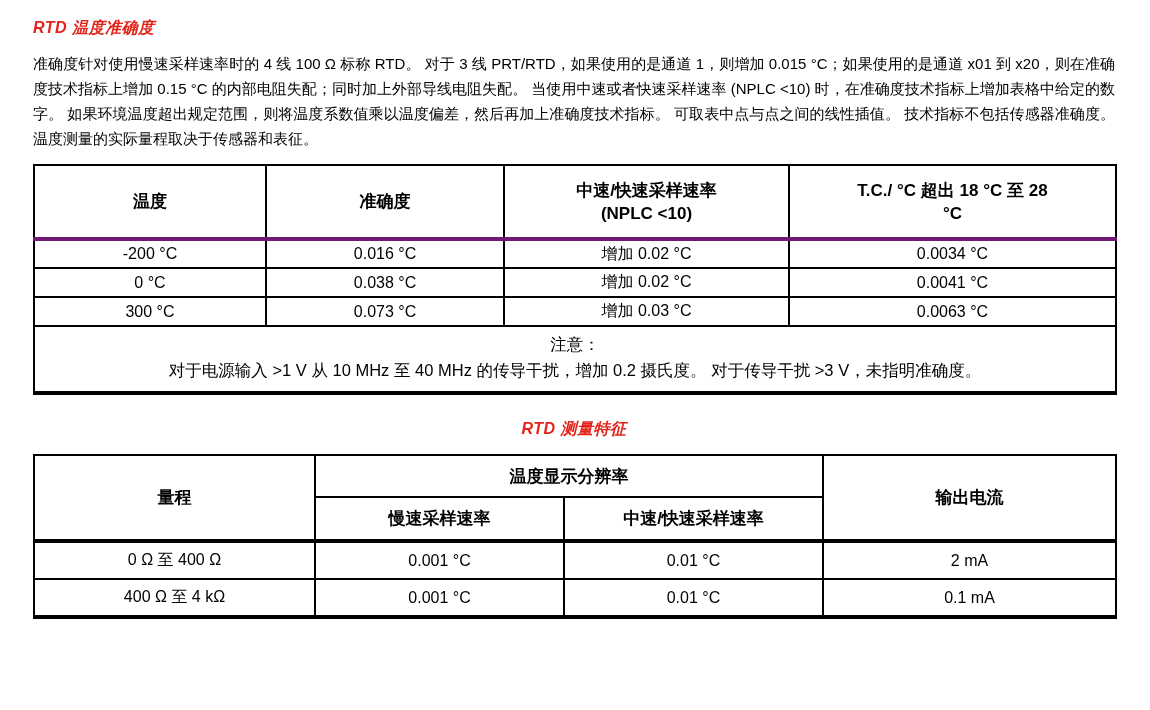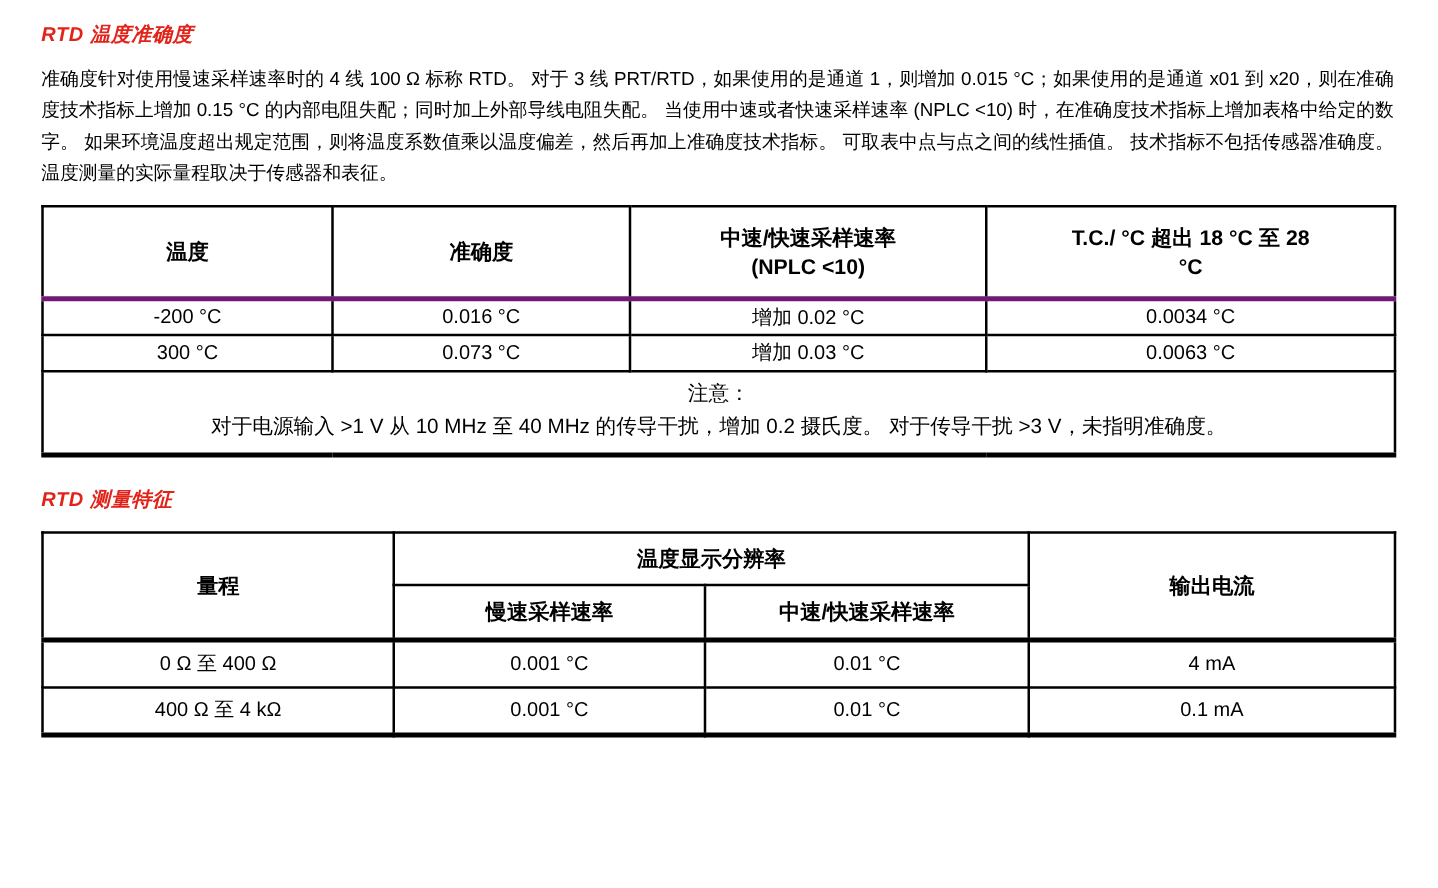--- a/index.html
+++ b/index.html
@@ -16,21 +16,21 @@
   }
   .section-title {
     color: #e2231a;
     font-style: italic;
     font-weight: bold;
     font-size: 16px;
     letter-spacing: 0.5px;
     margin: 0;
   }
   .title-1 { margin: 8px 0 12px 0; }
-  .title-2 { margin: 24px 0 14px 0; }
+  .title-2 { margin: 24px 0 14px 0; text-align: center; }
   .body-text {
     font-size: 15px;
     line-height: 25px;
     text-align: justify;
     margin: 0 0 13px 0;
   }
   table.spec-table {
     border-collapse: collapse;
     table-layout: fixed;
     width: 1082px;
@@ -94,20 +94,26 @@
       </tr>
     </thead>
     <tbody>
       <tr class="data-row">
         <td>-200 °C</td>
         <td>0.016 °C</td>
         <td>增加 0.02 °C</td>
         <td>0.0034 °C</td>
       </tr>
       <tr class="data-row">
+        <td>0 °C</td>
+        <td>0.038 °C</td>
+        <td>增加 0.02 °C</td>
+        <td>0.0041 °C</td>
+      </tr>
+      <tr class="data-row">
         <td>300 °C</td>
         <td>0.073 °C</td>
         <td>增加 0.03 °C</td>
         <td>0.0063 °C</td>
       </tr>
       <tr class="note-row">
         <td colspan="4">
           <div>注意：</div>
           <div>对于电源输入 &gt;1 V 从 10 MHz 至 40 MHz 的传导干扰，增加 0.2 摄氏度。 对于传导干扰 &gt;3 V，未指明准确度。</div>
         </td>
@@ -133,21 +139,21 @@
       <tr class="sub-row">
         <th>慢速采样速率</th>
         <th>中速/快速采样速率</th>
       </tr>
     </thead>
     <tbody>
       <tr>
         <td>0 Ω 至 400 Ω</td>
         <td>0.001 °C</td>
         <td>0.01 °C</td>
-        <td>4 mA</td>
+        <td>2 mA</td>
       </tr>
       <tr>
         <td>400 Ω 至 4 kΩ</td>
         <td>0.001 °C</td>
         <td>0.01 °C</td>
         <td>0.1 mA</td>
       </tr>
     </tbody>
   </table>
 

